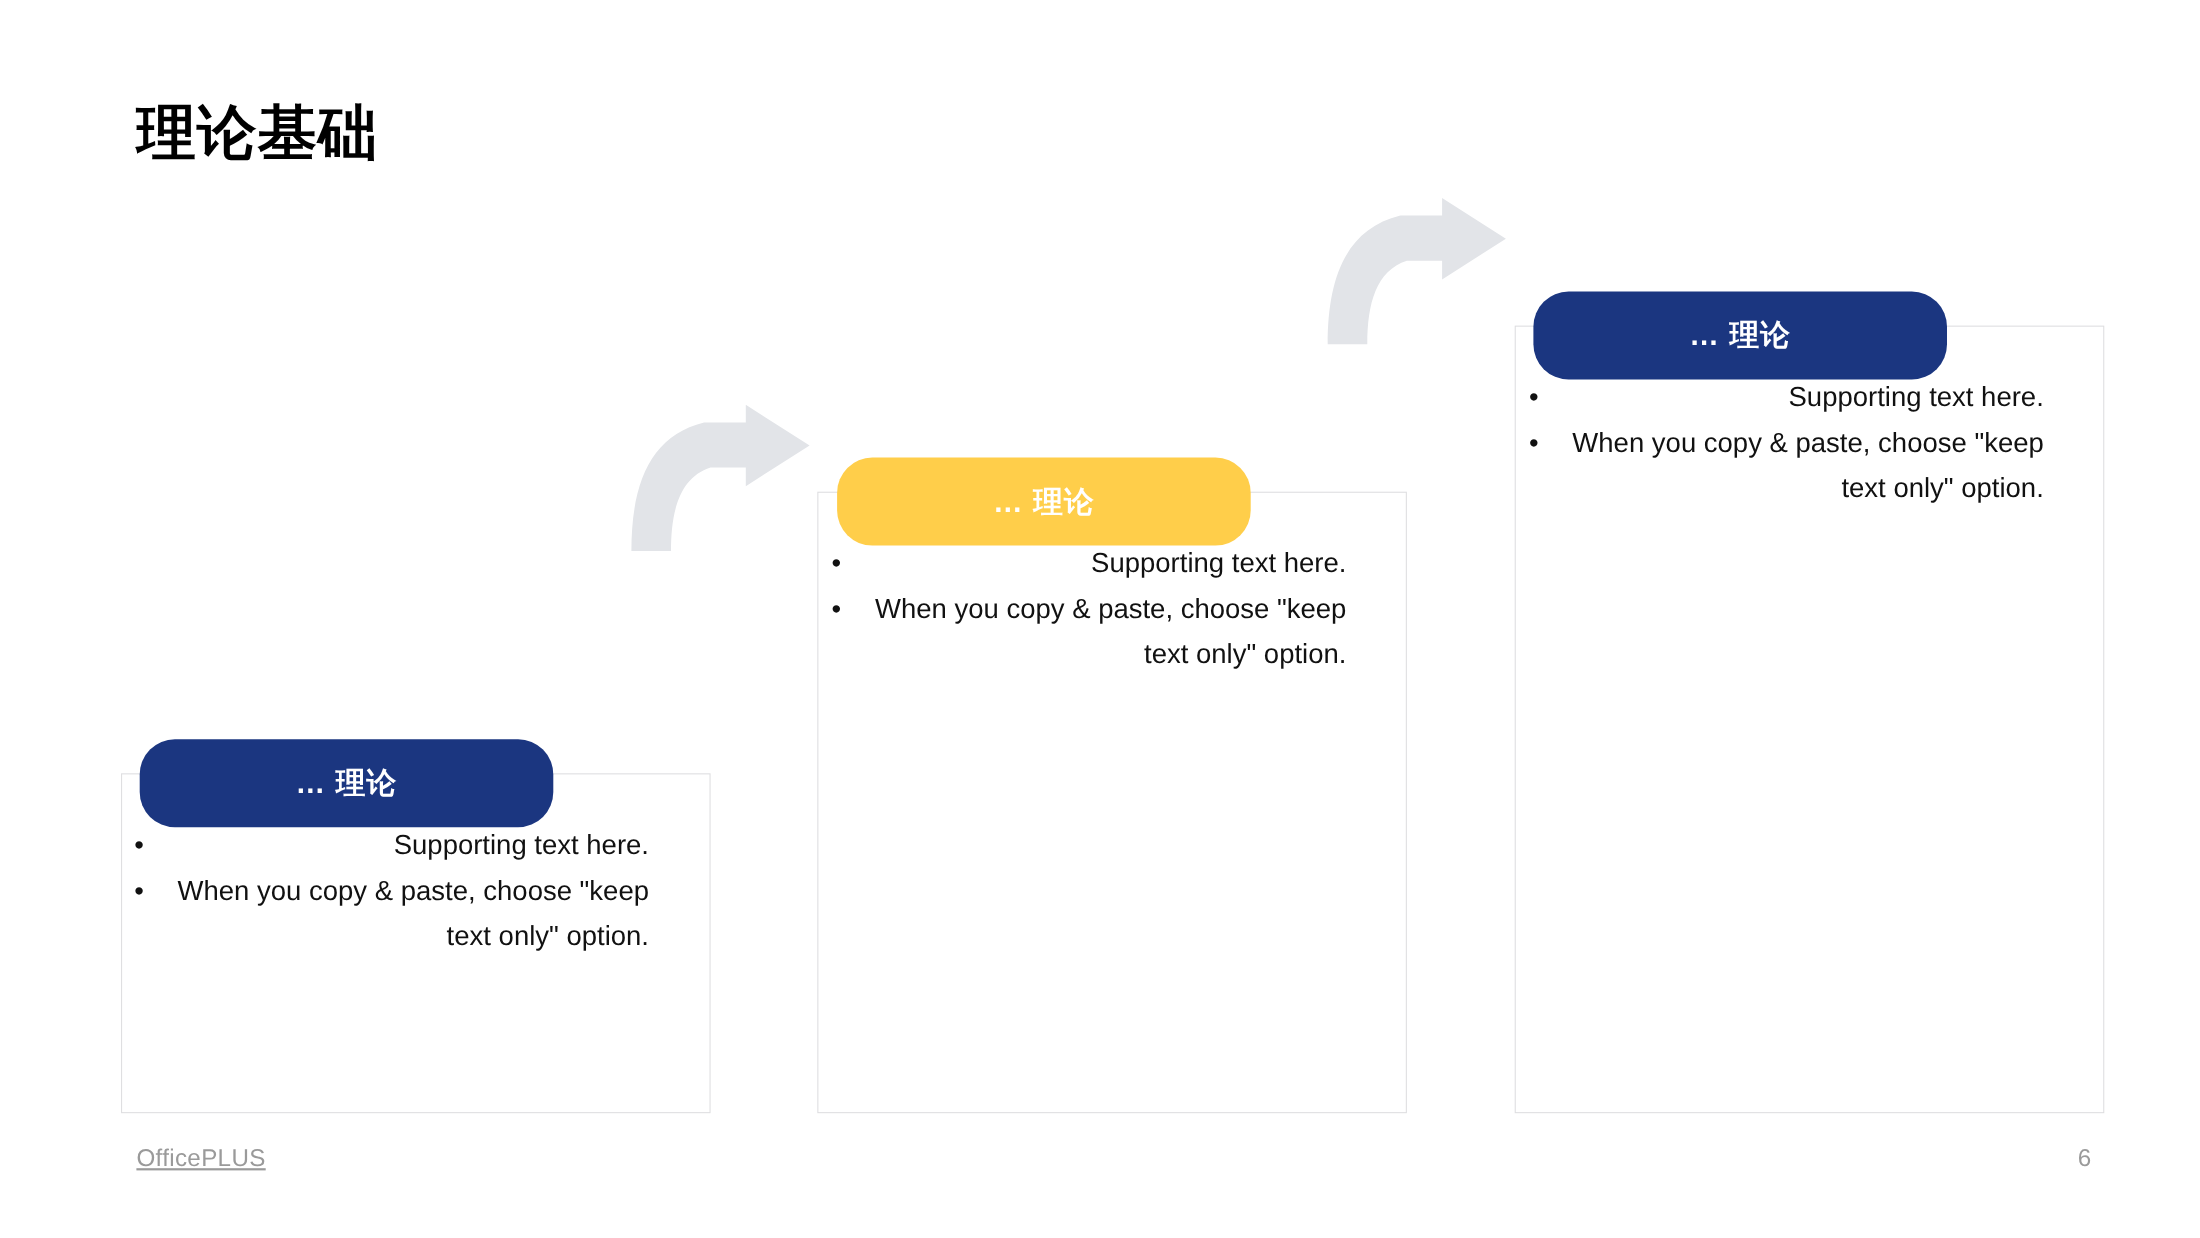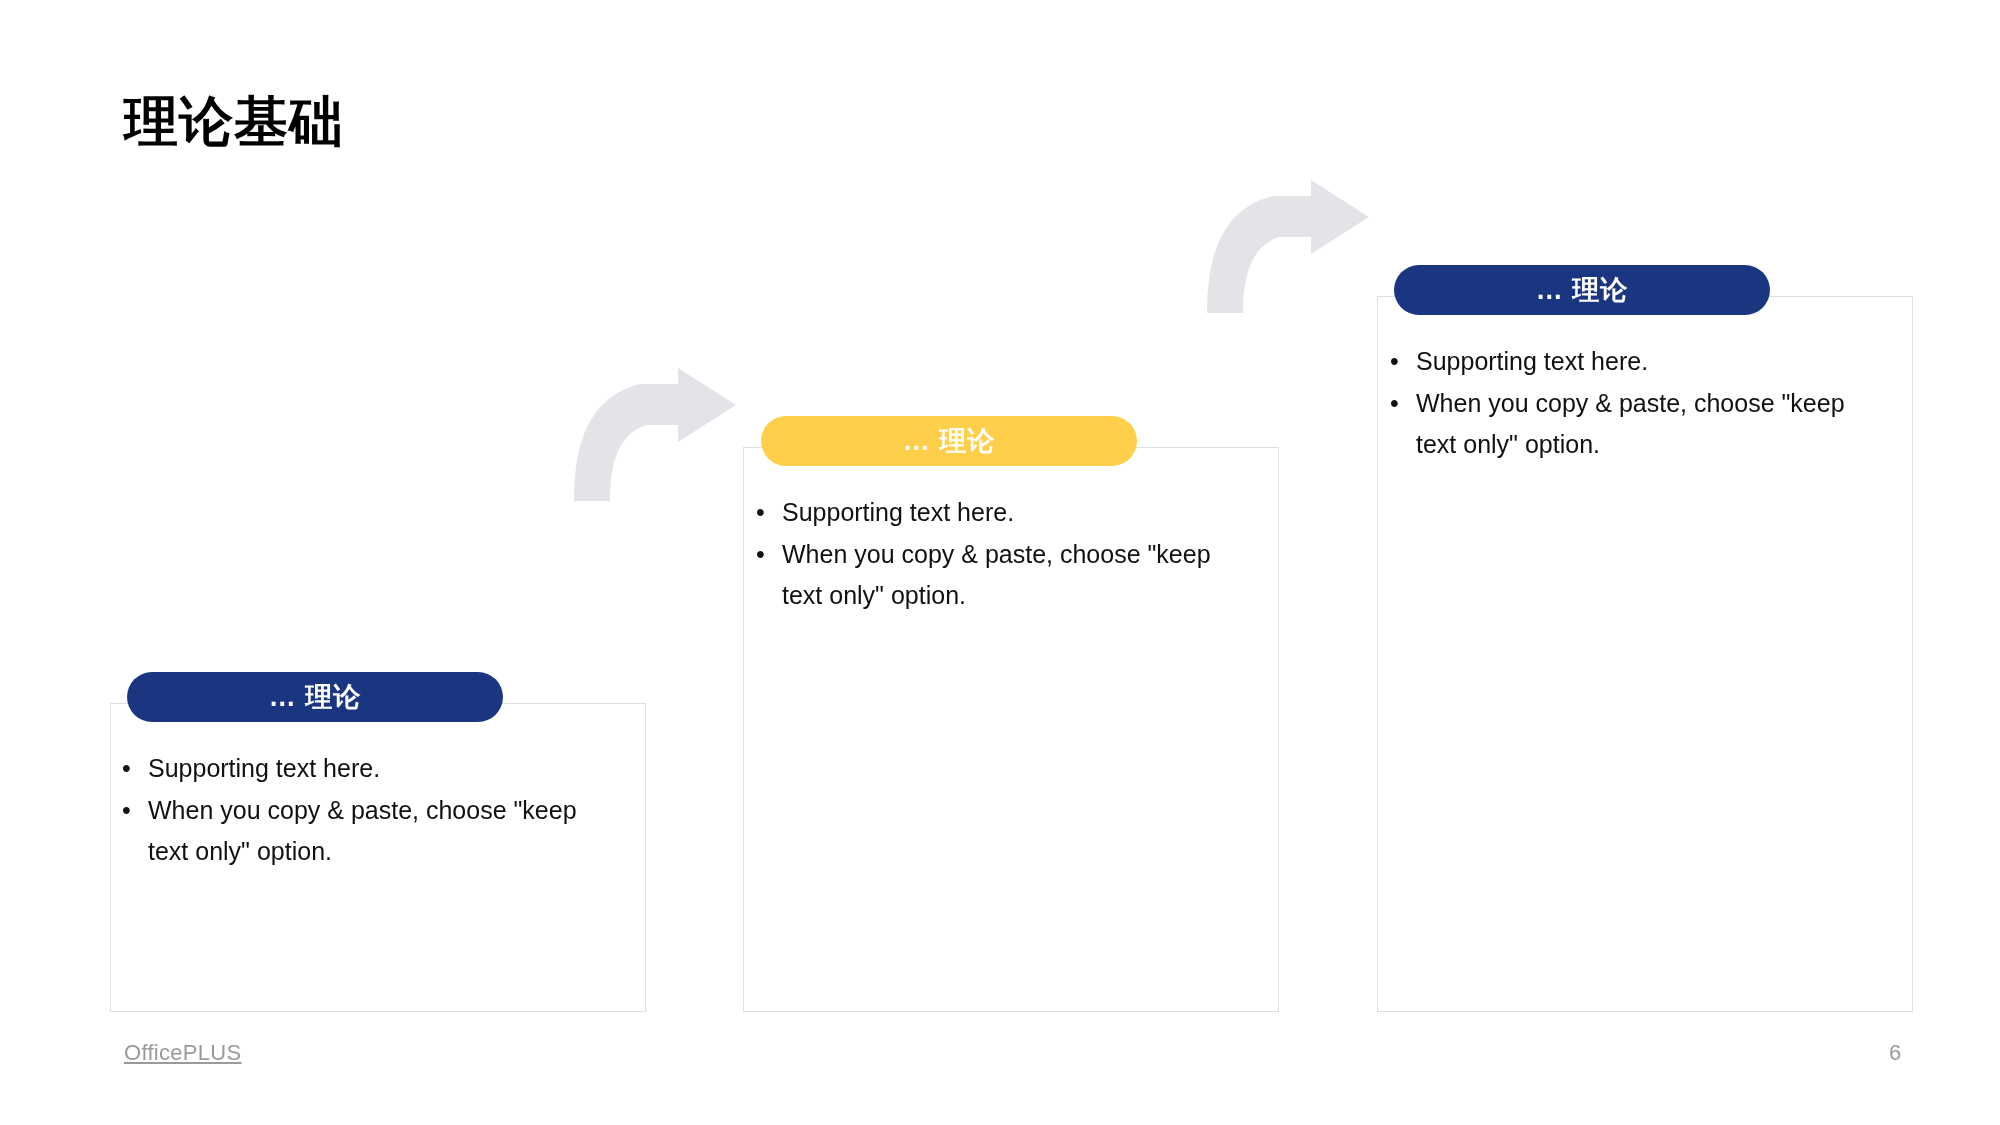--- a/index.html
+++ b/index.html
@@ -43,21 +43,21 @@
     border: 1px solid #dfdfe1;
   }
   .card-1 { left: 110px;  top: 703px; width: 536px; height: 309px; }
   .card-2 { left: 743px;  top: 447px; width: 536px; height: 565px; }
   .card-3 { left: 1377px; top: 296px; width: 536px; height: 716px; }
 
   
   .step-pill {
     position: absolute;
     box-sizing: border-box;
-    height: 50px;
+    height: 80px;
     border-radius: 32px;
     display: flex;
     align-items: center;
     justify-content: center;
     color: #ffffff;
     font-size: 27px;
     font-weight: bold;
     letter-spacing: 1px;
     z-index: 5;
     white-space: nowrap;
@@ -88,20 +88,21 @@
     flex: 0 0 auto;
     width: 26px;
     font-size: 25px;
     line-height: 41px;
     color: #111111;
     text-align: left;
   }
   .bullet-text {
     flex: 1 1 auto;
     color: #111111;
+    text-align: right;
   }
 
   
   .flow-arrow {
     position: absolute;
     z-index: 2;
   }
   .arrow-1 { left: 570px;  top: 368px; width: 170px; height: 135px; }
   .arrow-2 { left: 1203px; top: 180px; width: 170px; height: 135px; }
 

